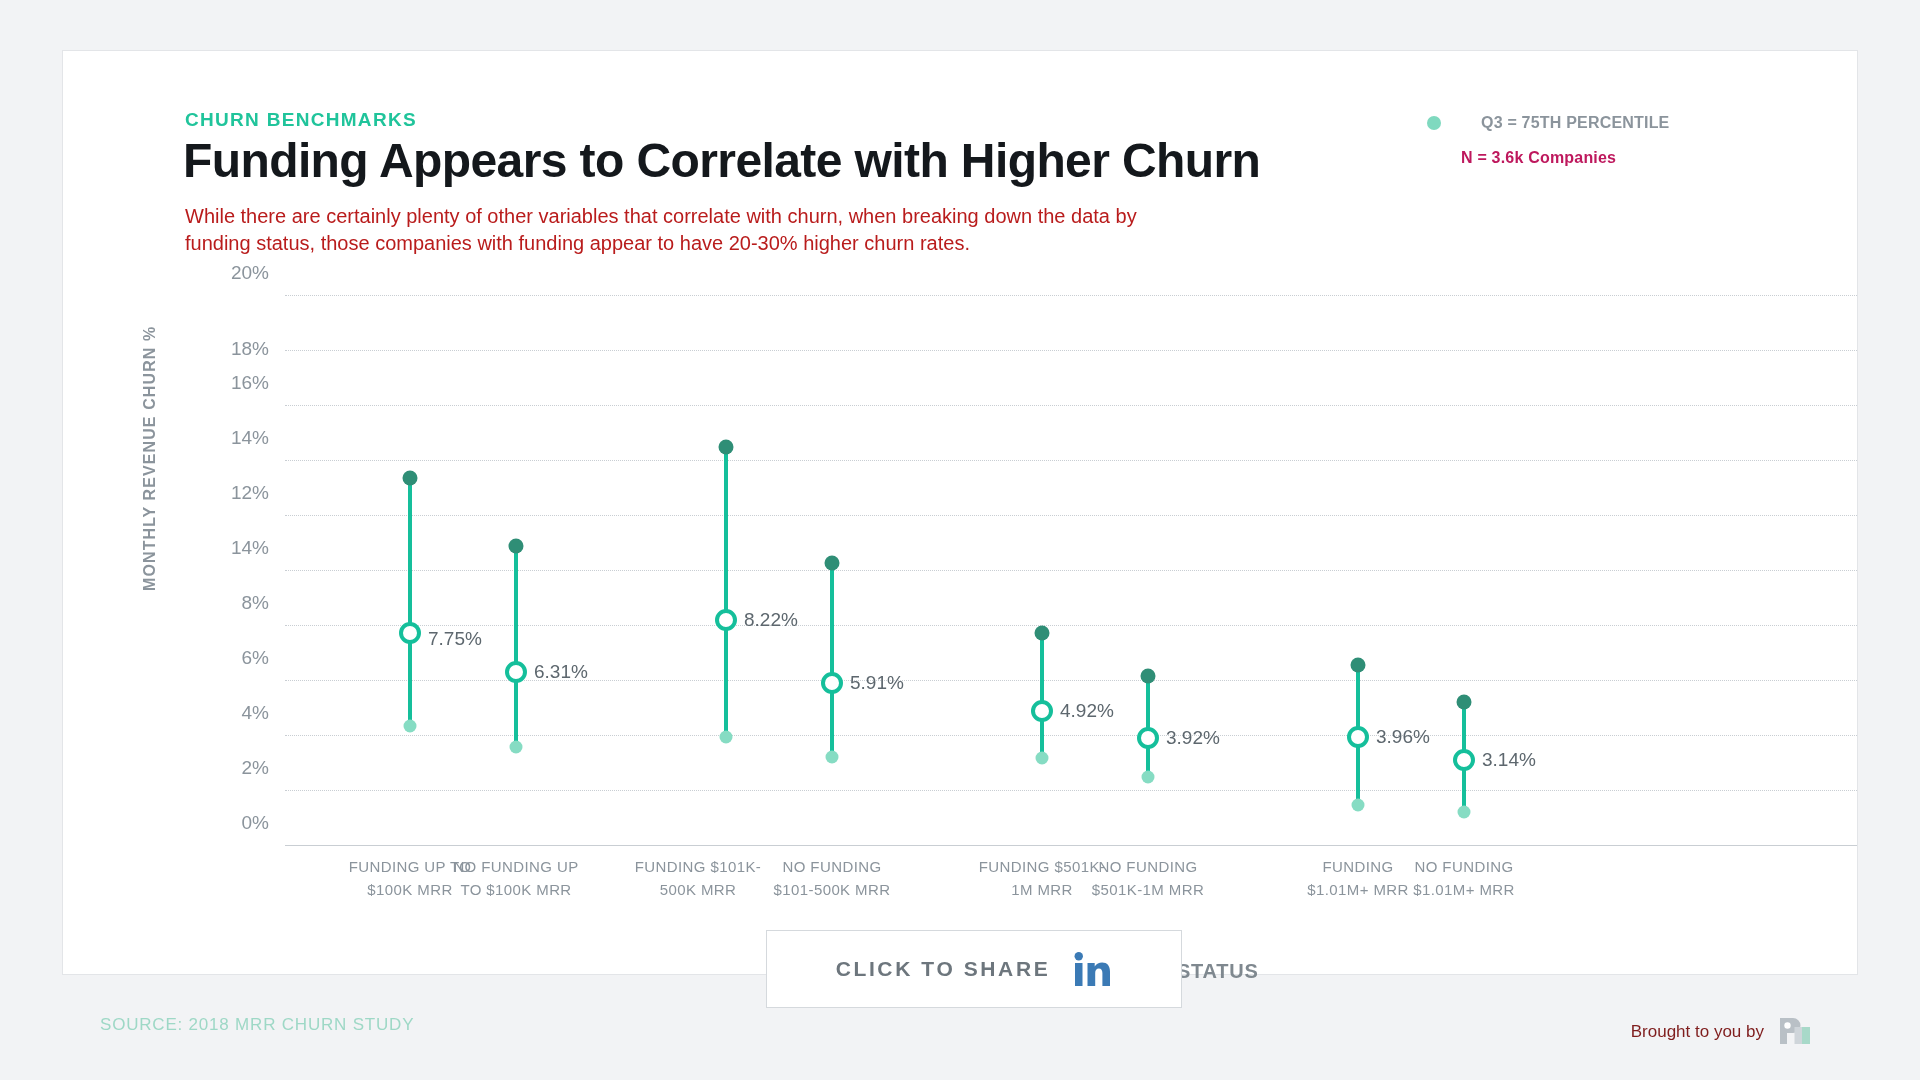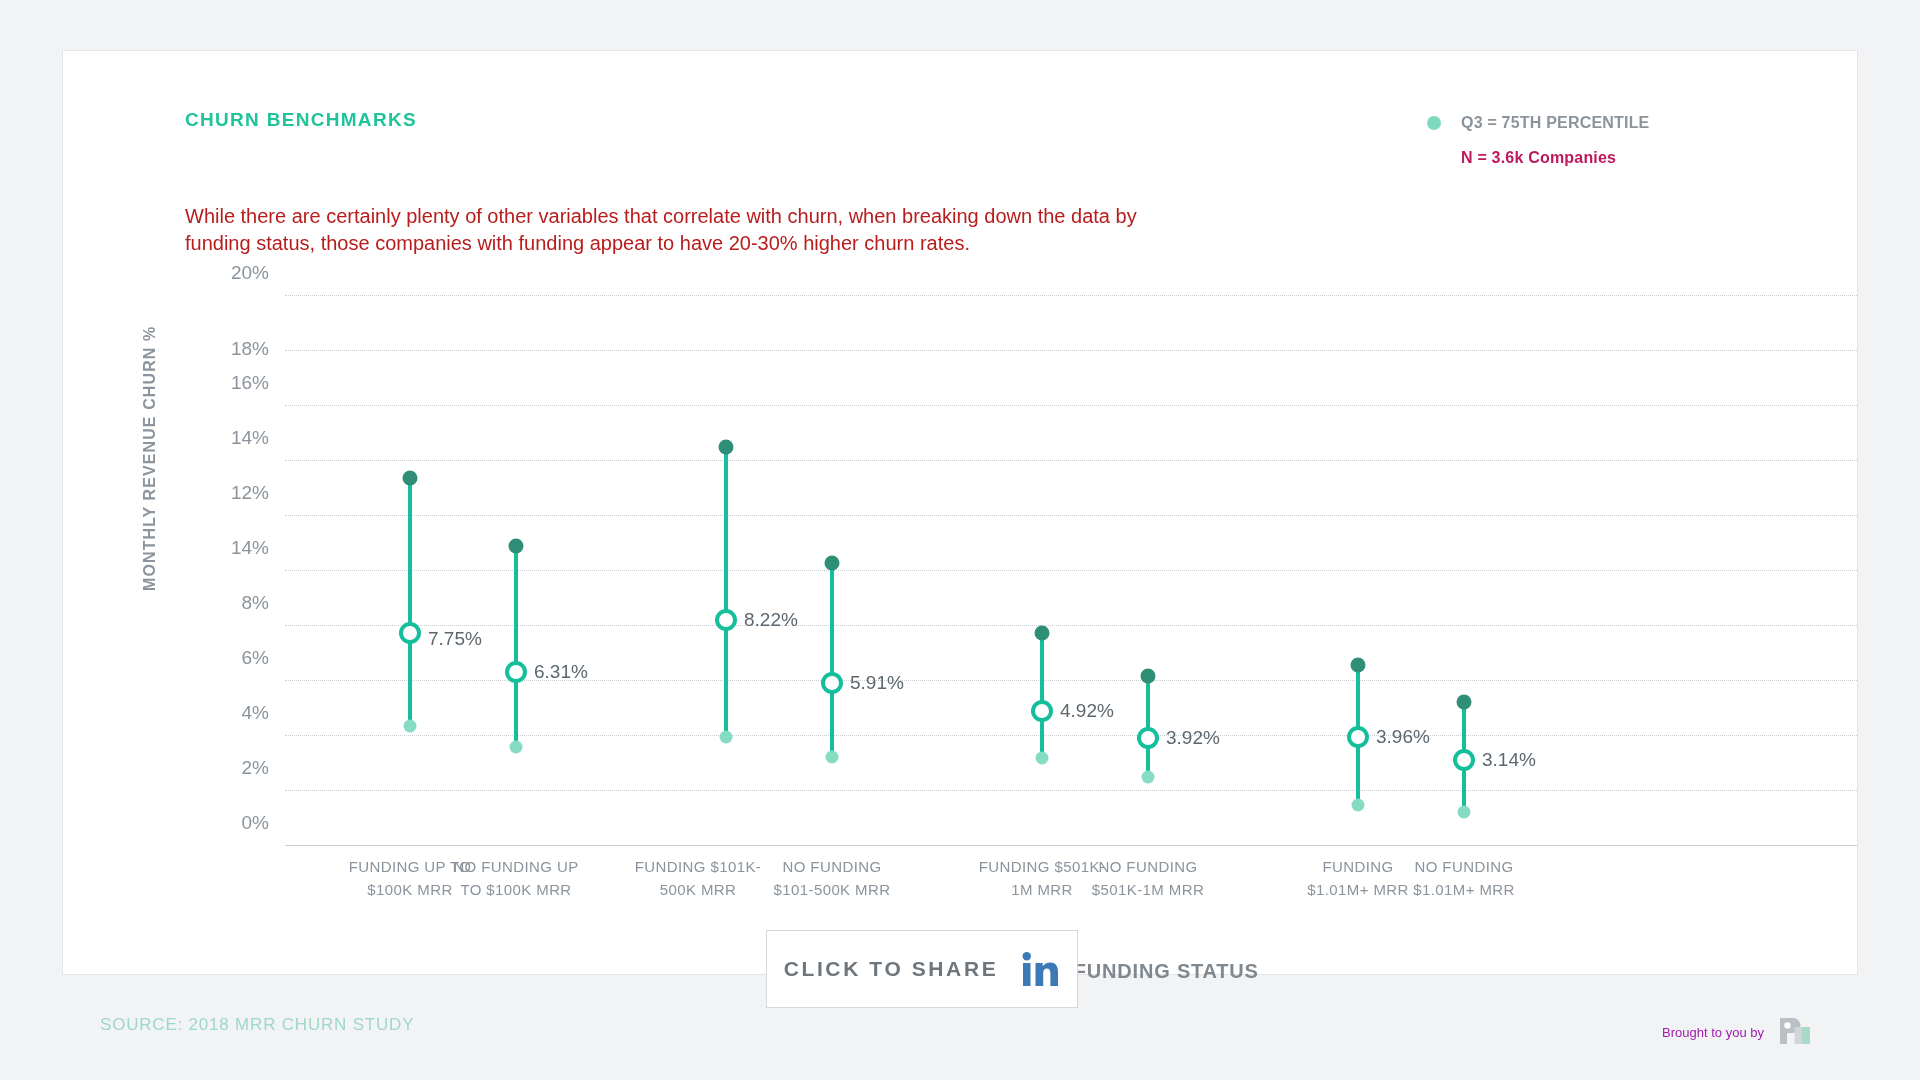--- a/index.html
+++ b/index.html
@@ -45,21 +45,21 @@
   .legend-swatch.q3 { background: #7fd9bf; }
   .legend-swatch.q2 {
     background: transparent;
     width: 16px; height: 16px;
     border: 4px solid #1cb894;
     margin-right: 18px;
   }
   .legend-swatch.q1 { background: #2f8e76; }
   .legend-label {
     font-size: 16px; font-weight: 700; color: #8b949c;
-    letter-spacing: 0.2px; white-space: nowrap;
+    letter-spacing: 0.2px; white-space: nowrap; margin-left: 20px;
   }
   #legend-n {
     margin-top: 8px; margin-left: 34px;
     font-size: 16px; font-weight: 700; color: #be185d;
     letter-spacing: 0.2px;
   }
   
   #plot-area {
     position: absolute;
     left: 174px; top: 245px;
@@ -116,47 +116,48 @@
   #xlabel {
     position: absolute; left: 0; right: 0; top: 664px;
     text-align: center;
     font-size: 20px; font-weight: 600; letter-spacing: 0.8px;
     color: #7f888f;
   }
   
   #share-btn {
     position: absolute;
     left: 766px; top: 930px;
-    width: 312px; height: 78px;
+    width: 416px; height: 78px;
     background: #ffffff; border: 1px solid #d5d9dd;
     display: flex; align-items: center; justify-content: center;
     gap: 22px; cursor: pointer;
   }
   #share-text {
     font-size: 21px; font-weight: 600; letter-spacing: 2.6px;
     color: #6d767d;
   }
   .li-icon { display: block; }
   
   #source {
     position: absolute; left: 100px; top: 1015px;
     font-size: 17px; letter-spacing: 0.8px; color: #9ed8c6;
   }
   #brought {
     position: absolute; right: 108px; top: 1015px;
     display: flex; align-items: center; gap: 14px;
   }
-  #brought-text { font-size: 13px; color: #a21caf; }
+  #brought-text { font-size: 17px; color: #7f1d1d; }
 </style>
 </head>
 <body>
 
 <div id="card">
 
   <div id="eyebrow">CHURN BENCHMARKS</div>
+  <h1 id="headline">Funding Appears to Correlate with Higher Churn</h1>
   <p id="subhead">While there are certainly plenty of other variables that correlate with churn, when breaking down the data by funding status, those companies with funding appear to have 20-30% higher churn rates.</p>
 
   <div id="legend">
     <div class="legend-row">
       <span class="legend-swatch q3"></span>
       <span class="legend-label">Q3 = 75TH PERCENTILE</span>
     </div>
     <div id="legend-n">N = 3.6k Companies</div>
   </div>
 

